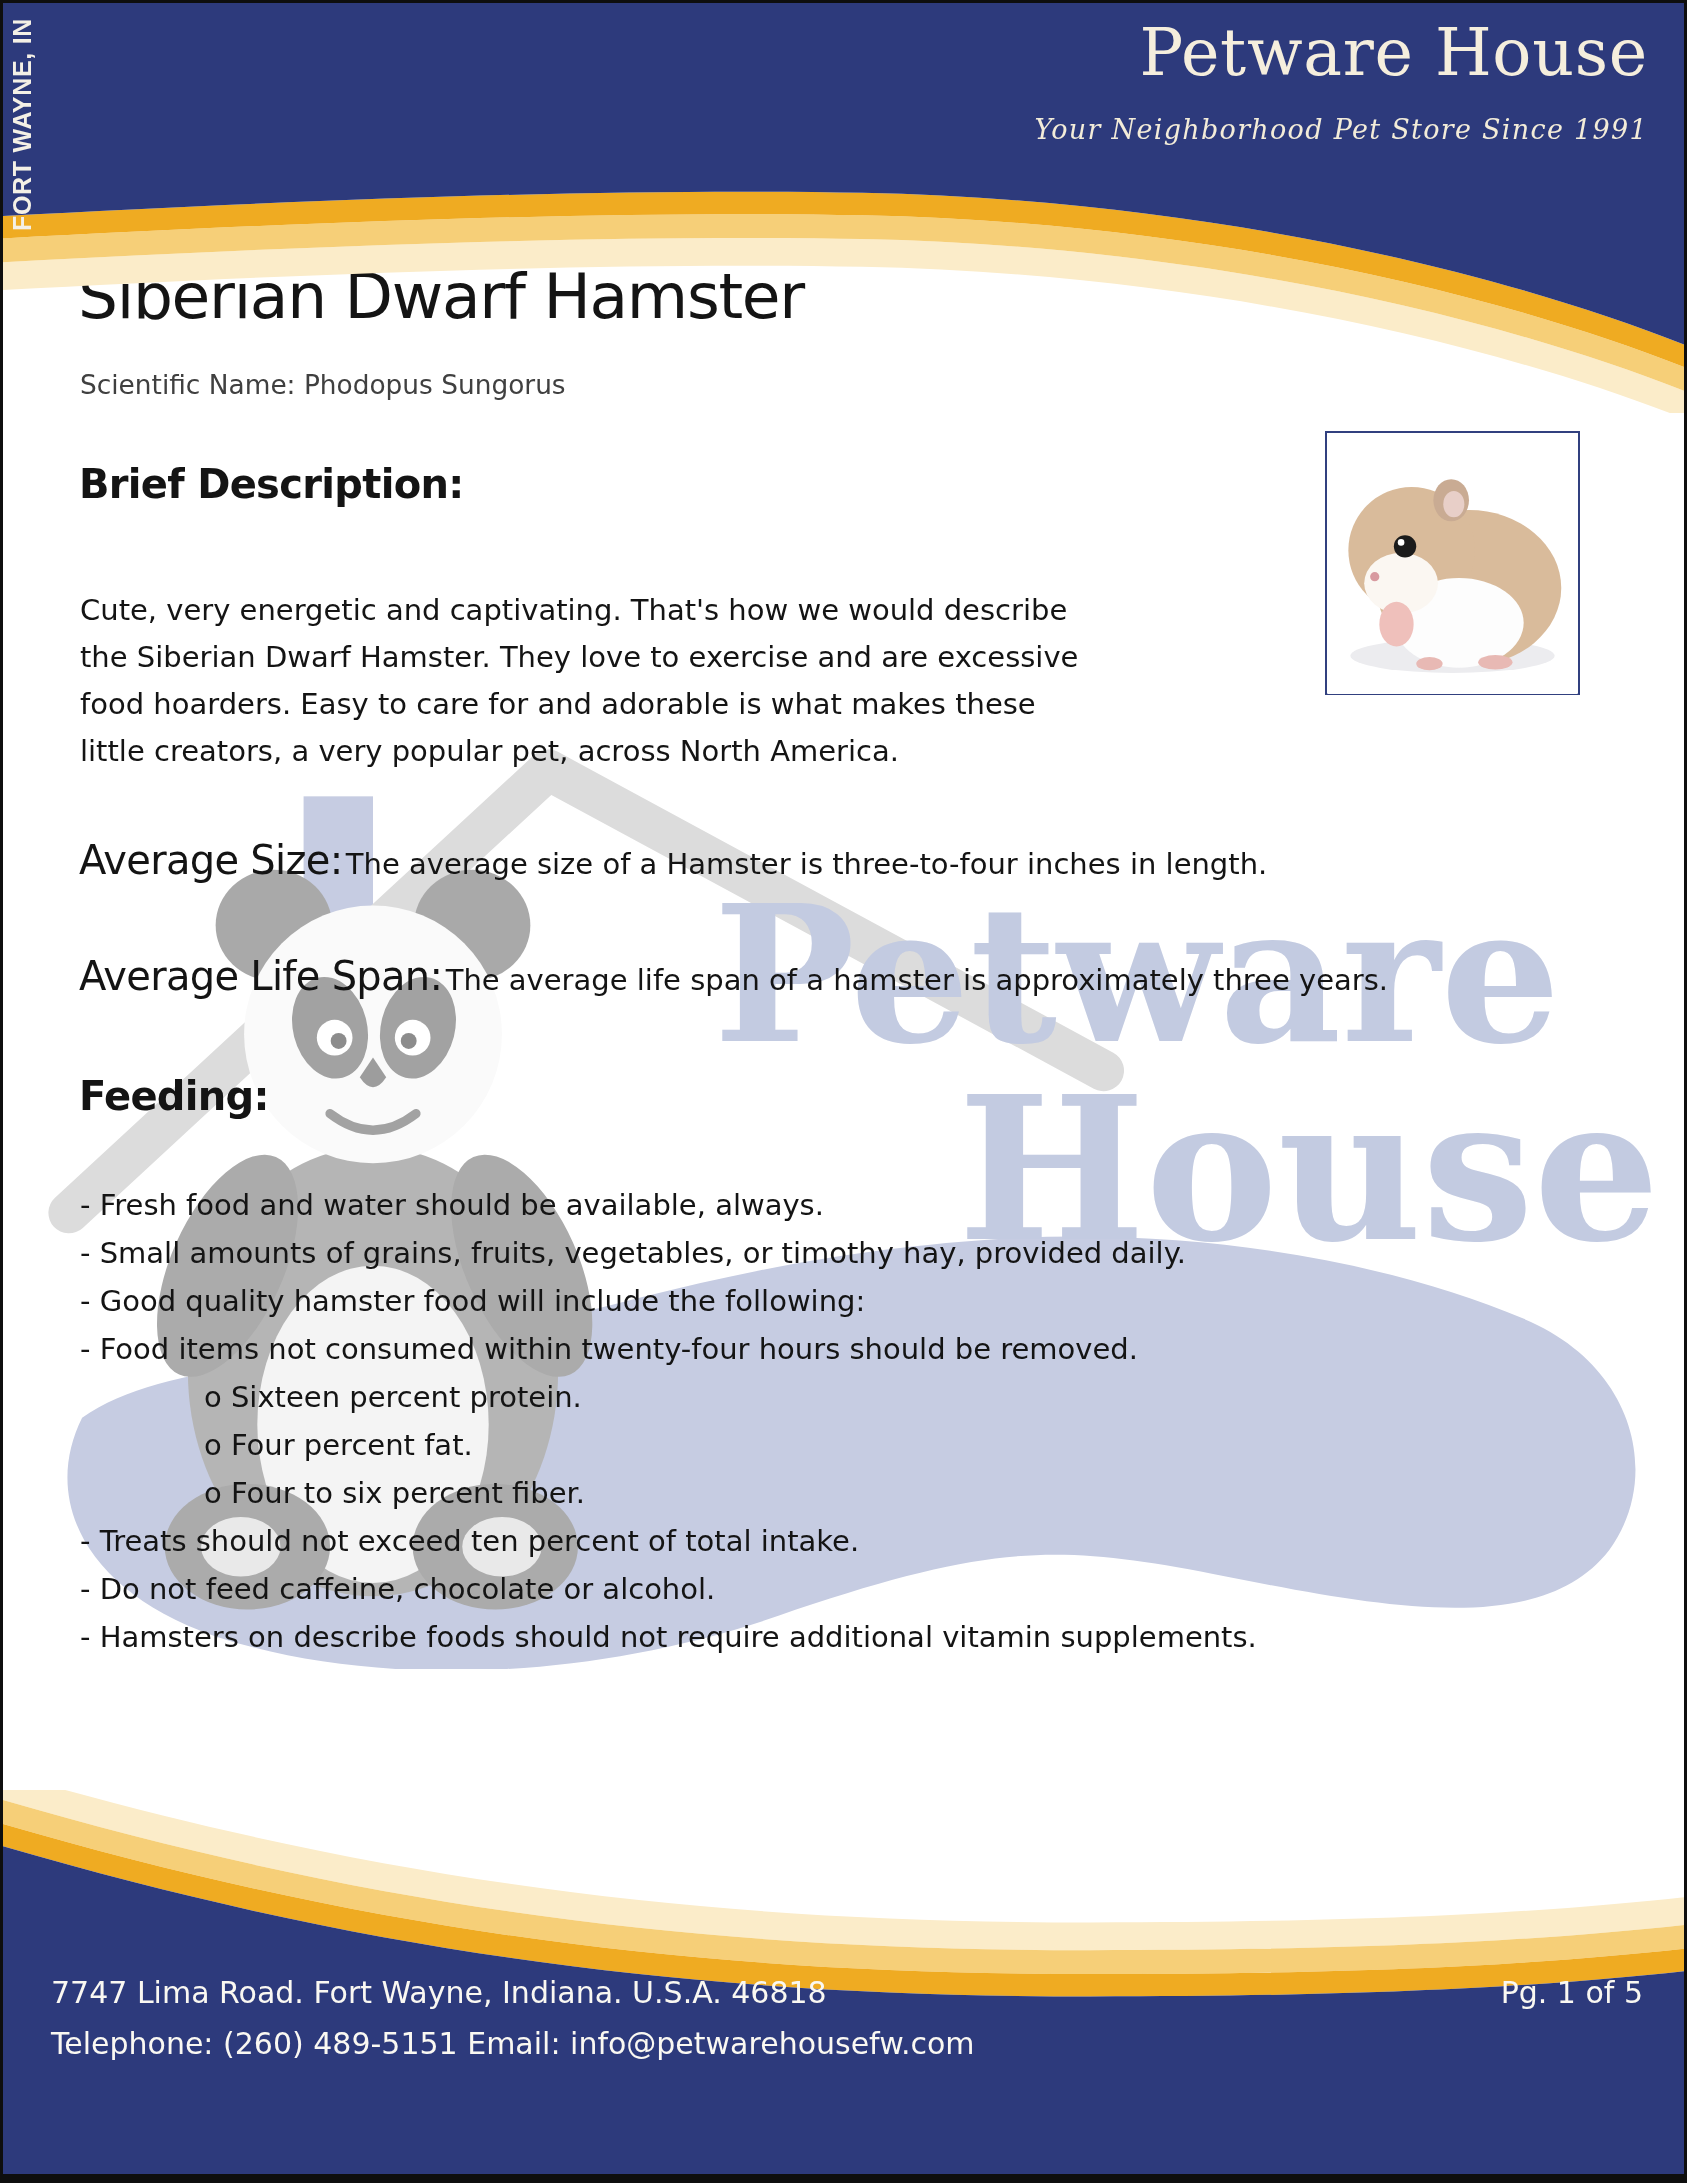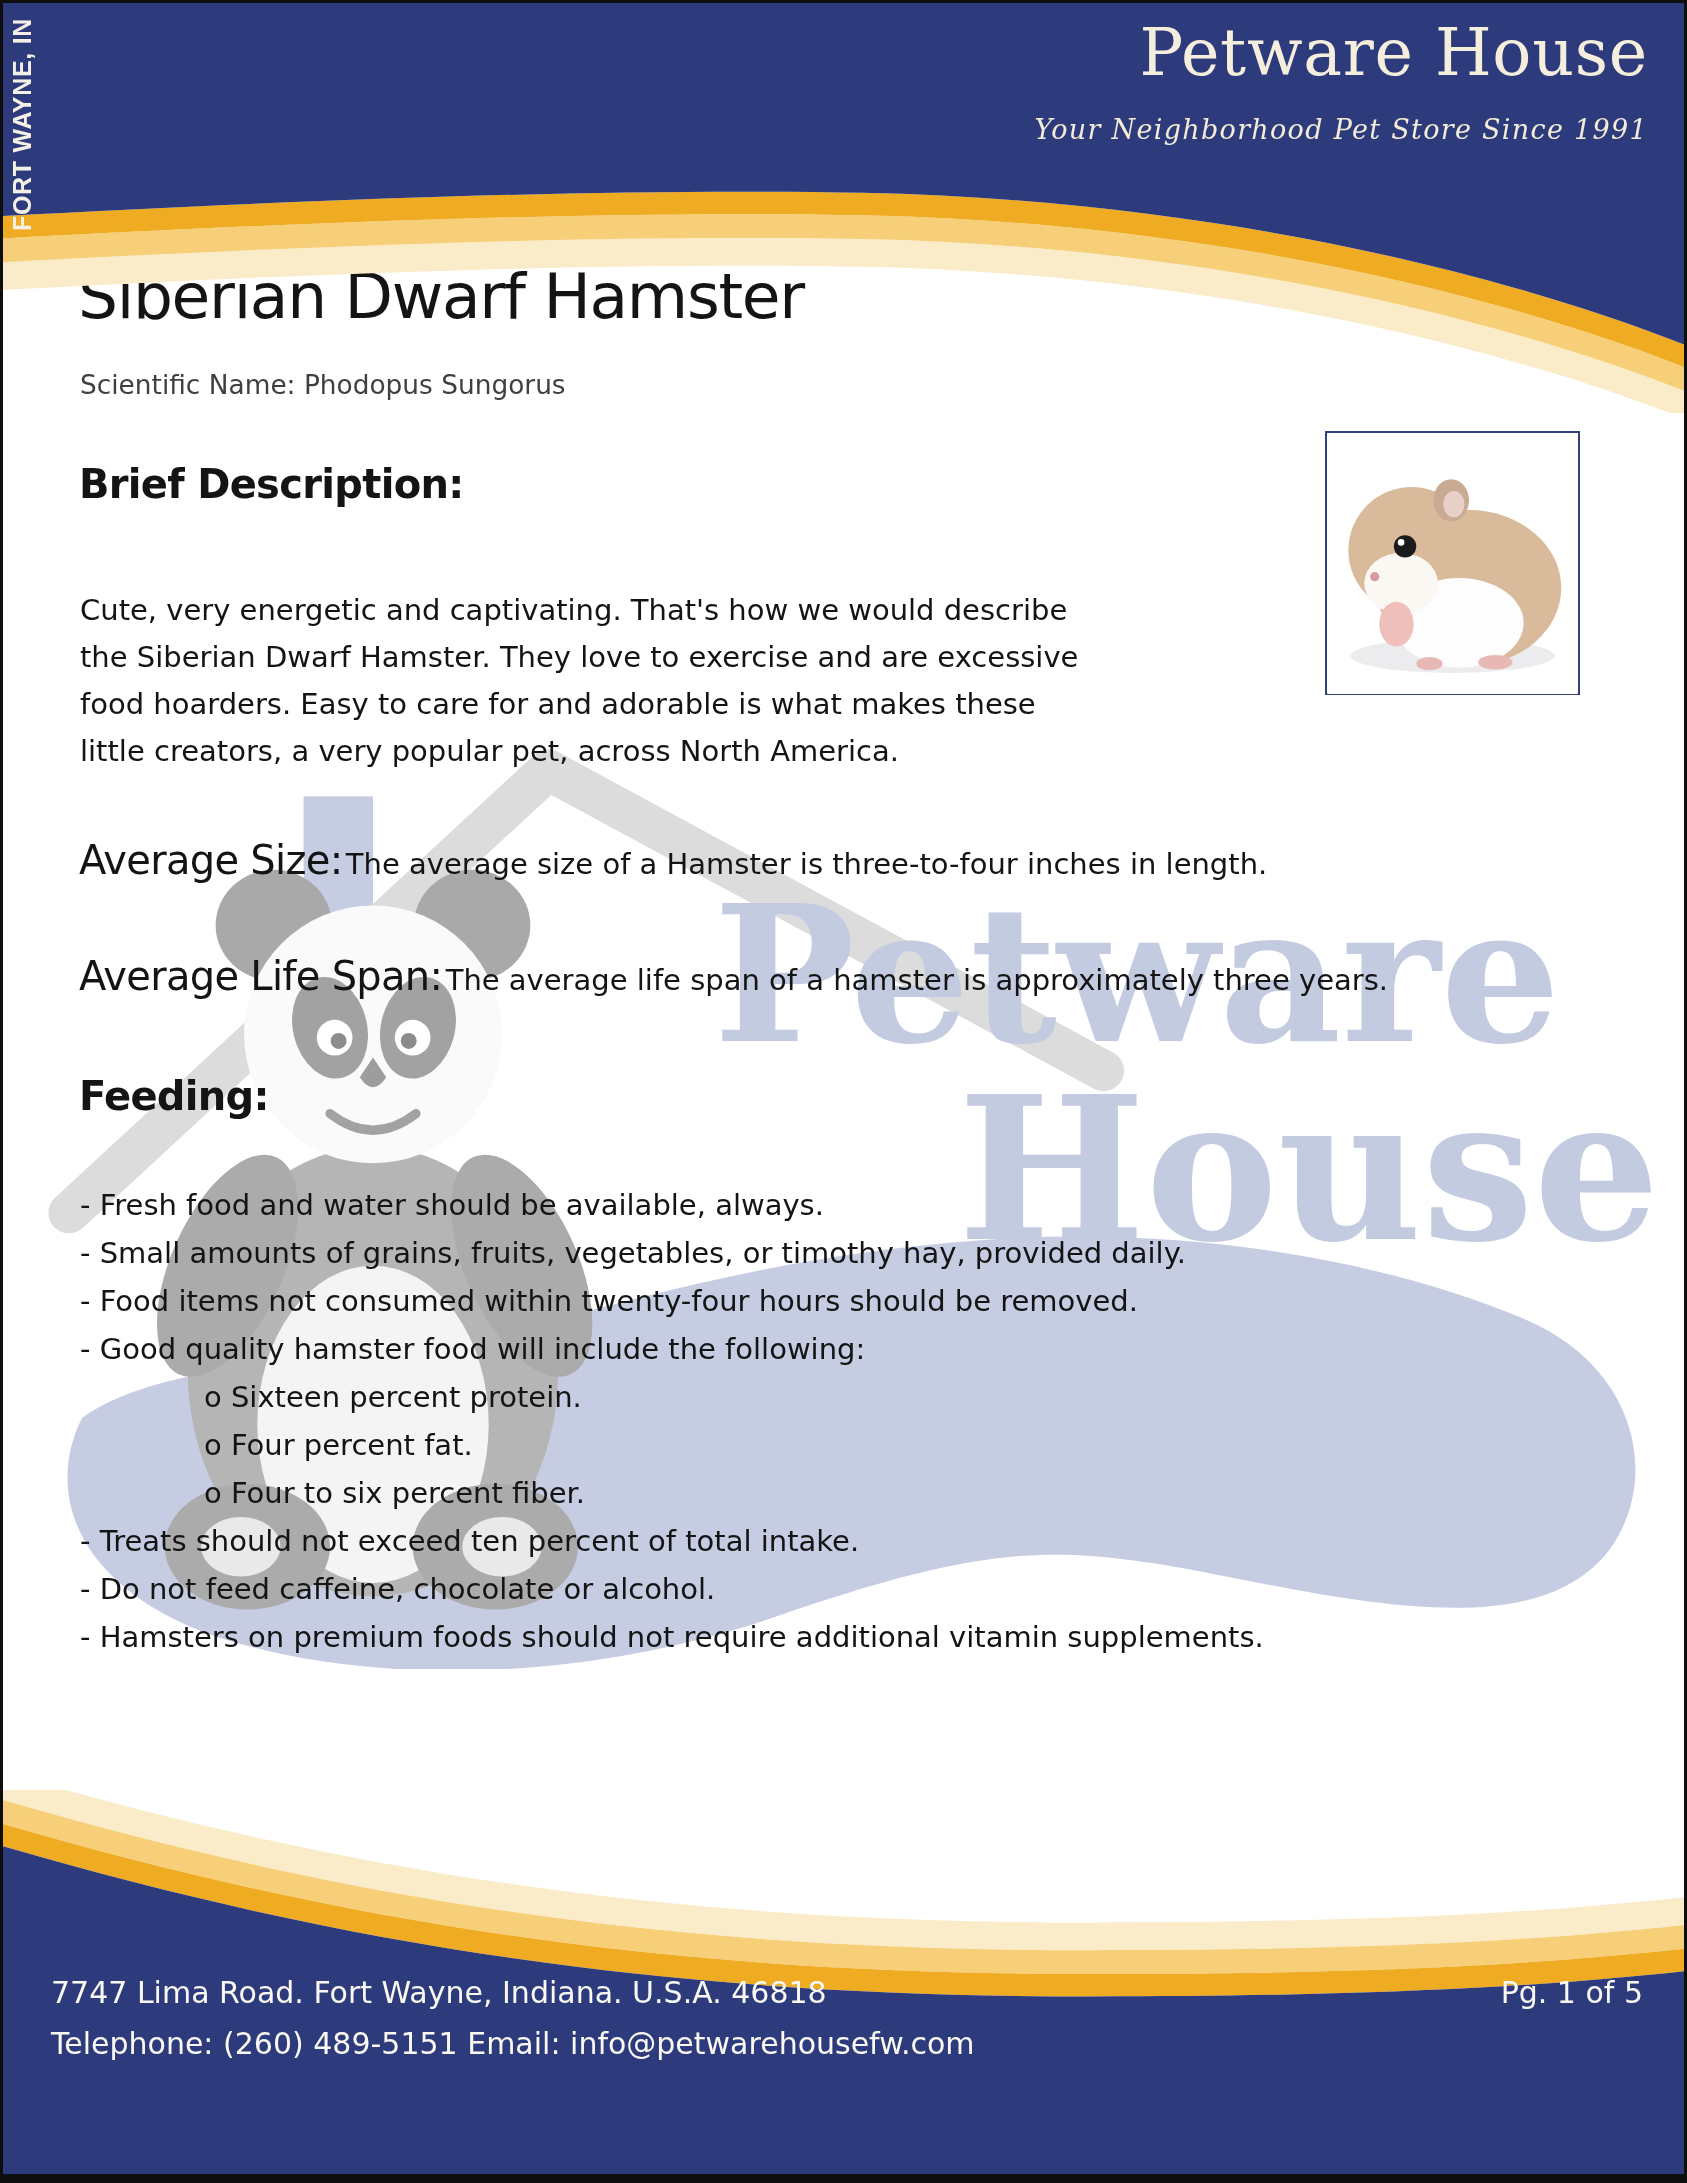--- a/index.html
+++ b/index.html
@@ -185,28 +185,28 @@
     <div class="inline-sec sec-life">
       <span class="lbl">Average Life Span:</span>
       <span class="txt">The average life span of a hamster is approximately three years.</span>
     </div>
 
     <div class="h2 feeding-h" style="position:absolute;">Feeding:</div>
 
     <ul class="bullets">
       <li>- Fresh food and water should be available, always.</li>
       <li>- Small amounts of grains, fruits, vegetables, or timothy hay, provided daily.</li>
+      <li>- Good quality hamster food will include the following:</li>
       <li>- Food items not consumed within twenty-four hours should be removed.</li>
-      <li>- Good quality hamster food will include the following:</li>
       <li class="sub">o Sixteen percent protein.</li>
       <li class="sub">o Four percent fat.</li>
       <li class="sub">o Four to six percent fiber.</li>
       <li>- Treats should not exceed ten percent of total intake.</li>
       <li>- Do not feed caffeine, chocolate or alcohol.</li>
-      <li>- Hamsters on premium foods should not require additional vitamin supplements.</li>
+      <li>- Hamsters on describe foods should not require additional vitamin supplements.</li>
     </ul>
   </div>
 
   <svg class="ftr-svg" width="1687" height="397" viewBox="0 0 2552 600" aria-hidden="true">
     <path d="M0,-27 C600,148 1100,200 1645,200 C2100,200 2350,183 2552,161 L2552,203 C2350,225 2100,242 1645,242 C1100,242 600,190 0,15 Z" fill="#fbecc9"></path>
     <path d="M0,15 C600,190 1100,242 1645,242 C2100,242 2350,225 2552,203 L2552,239 C2350,261 2100,278 1645,278 C1100,278 600,226 0,51 Z" fill="#f6cf78"></path>
     <path d="M0,51 C600,226 1100,278 1645,278 C2100,278 2350,261 2552,239 L2552,273 C2350,295 2100,312 1645,312 C1100,312 600,260 0,85 Z" fill="#efab22"></path>
     <path d="M0,85 C600,260 1100,312 1645,312 C2100,312 2350,295 2552,273 L2552,600 L0,600 Z" fill="#2d3a7c"></path>
   </svg>
 

